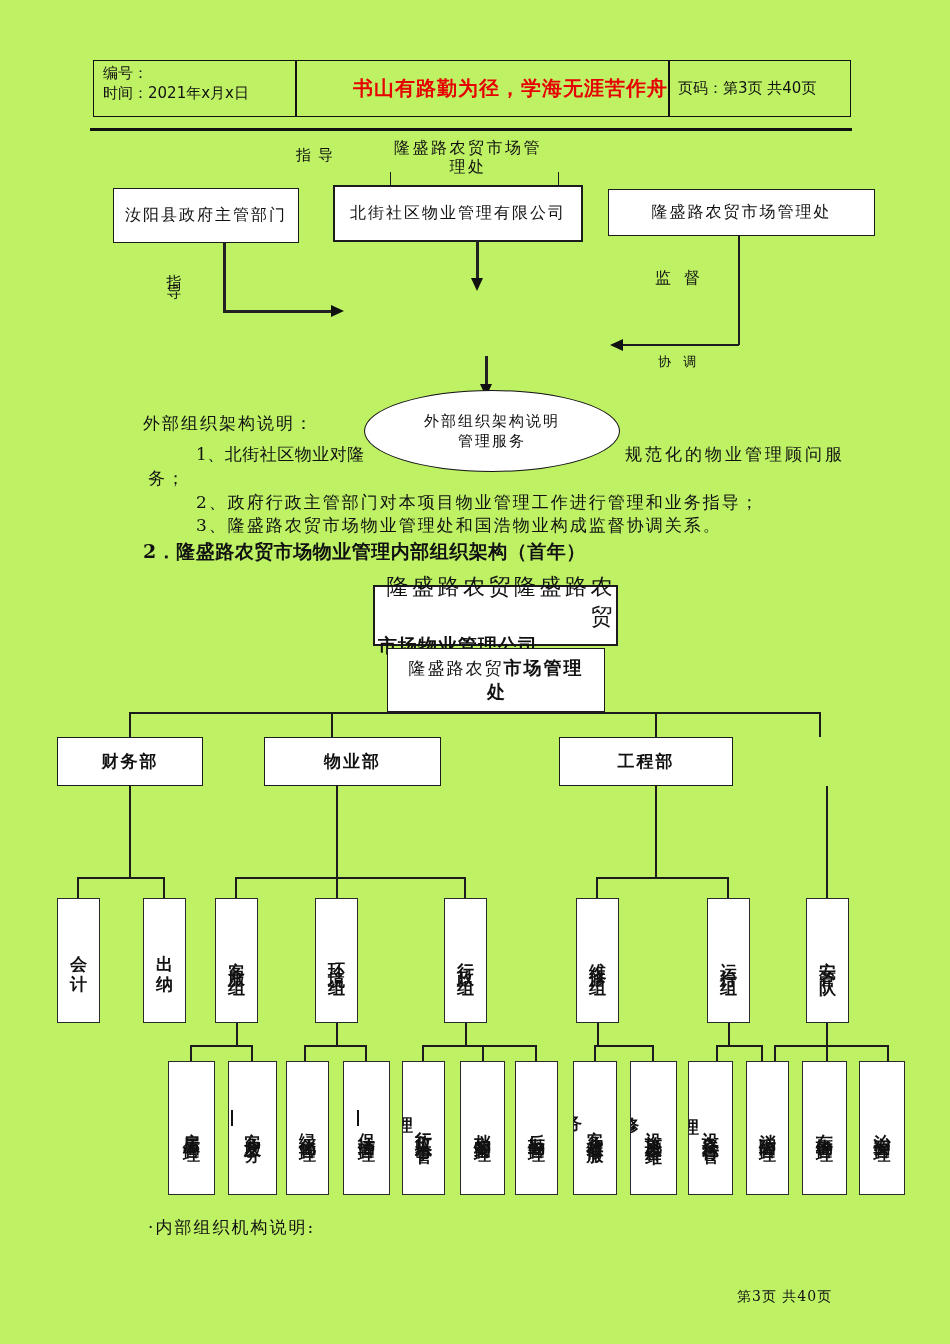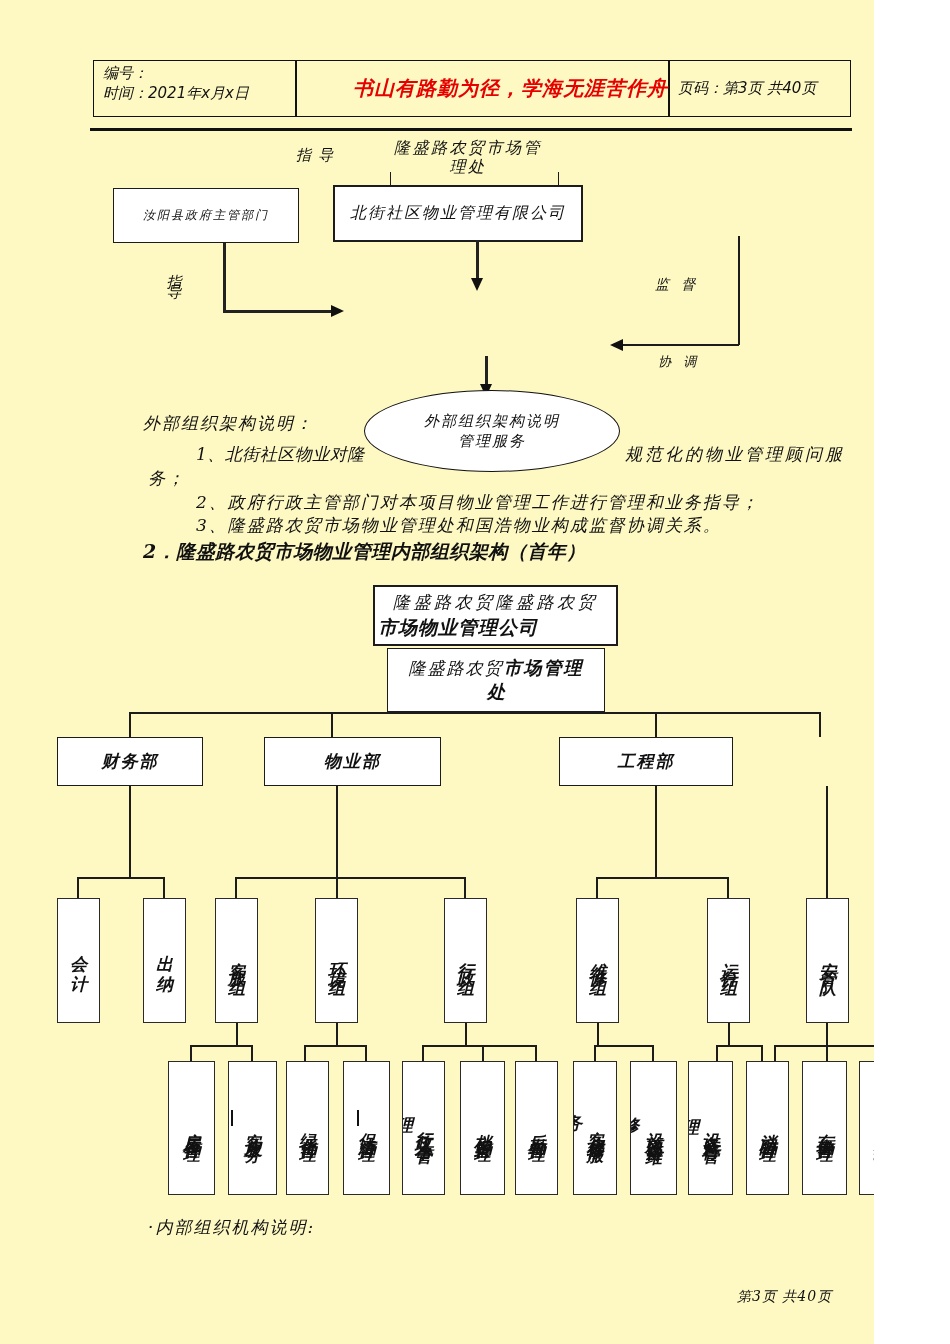--- a/index.html
+++ b/index.html
@@ -1,17 +1,17 @@
 <!DOCTYPE html>
 <html><head>
 <meta charset="utf-8">
 <style>
   html,body{margin:0;padding:0;background:#ffffff;}
-  .page{position:relative;width:874px;height:1344px;background:#fef9c3;overflow:hidden;
-        font-family:"DejaVu Serif","Liberation Serif",serif;color:#111;font-style:italic;}
+  .page{position:relative;width:950px;height:1344px;background:#bef264;overflow:hidden;
+        font-family:"DejaVu Serif","Liberation Serif",serif;color:#111;}
   .abs{position:absolute;}
   
   .hl{position:absolute;height:1.5px;background:#1c1c1c;}
   .vl{position:absolute;width:1.5px;background:#1c1c1c;}
   .hl2{position:absolute;height:2.5px;background:#222;}
   .vl2{position:absolute;width:2.5px;background:#222;}
   
   .tri-r{position:absolute;width:0;height:0;border-top:6px solid transparent;border-bottom:6px solid transparent;border-left:13px solid #111;}
   .tri-l{position:absolute;width:0;height:0;border-top:6px solid transparent;border-bottom:6px solid transparent;border-right:13px solid #111;}
   .tri-d{position:absolute;width:0;height:0;border-left:6px solid transparent;border-right:6px solid transparent;border-top:13px solid #111;}
@@ -46,38 +46,41 @@
   <div class="abs" style="left:296px;top:146px;font-size:15px;letter-spacing:7px;">指导</div>
 
   <div class="abs" style="left:378px;top:138px;width:180px;text-align:center;font-size:16px;letter-spacing:2.5px;line-height:19px;">
     <div>隆盛路农贸市场管</div>
     <div>理处</div>
   </div>
   <div class="vl" style="left:390px;top:172px;height:14px;width:1px;"></div>
   <div class="vl" style="left:558px;top:172px;height:14px;width:1px;"></div>
 
   <div class="obox" style="left:113px;top:188px;width:186px;height:55px;">
-    <span style="font-size:12px;letter-spacing:2px;">汝阳县政府主管部门</span>
+    <span style="font-size:16px;letter-spacing:2px;">汝阳县政府主管部门</span>
   </div>
   <div class="obox" style="left:333px;top:185px;width:250px;height:57px;border-width:2px;">
     <span style="font-size:16px;letter-spacing:2px;">北街社区物业管理有限公司</span>
+  </div>
+  <div class="obox" style="left:608px;top:189px;width:267px;height:47px;">
+    <span style="font-size:16px;letter-spacing:2px;">隆盛路农贸市场管理处</span>
   </div>
 
   <div class="vl2" style="left:223px;top:243px;height:69px;"></div>
   <div class="hl2" style="left:223px;top:310px;width:110px;"></div>
   <div class="tri-r" style="left:331px;top:305px;"></div>
   <div class="abs" style="left:164px;top:262px;writing-mode:vertical-rl;text-orientation:upright;font-size:15px;letter-spacing:11px;">指导</div>
 
   <div class="vl2" style="left:476px;top:240px;height:40px;"></div>
   <div class="tri-d" style="left:471px;top:278px;"></div>
 
   <div class="vl" style="left:738px;top:236px;height:109px;"></div>
   <div class="hl" style="left:622px;top:344px;width:117px;"></div>
   <div class="tri-l" style="left:610px;top:339px;"></div>
-  <div class="abs" style="left:655px;top:276px;font-size:14px;letter-spacing:4px;">监 督</div>
+  <div class="abs" style="left:655px;top:268px;font-size:16px;letter-spacing:4px;">监 督</div>
   <div class="abs" style="left:658px;top:353px;font-size:13px;letter-spacing:4px;">协 调</div>
 
   <div class="vl2" style="left:485px;top:356px;height:30px;"></div>
   <div class="tri-d" style="left:480px;top:384px;"></div>
 
   <div class="note-line" style="left:143px;top:412px;z-index:1;">外部组织架构说明：</div>
   <div class="note-line" style="left:196px;top:443px;z-index:1;letter-spacing:0.5px;">1、北街社区物业对隆</div>
   <div class="note-line" style="left:625px;top:443px;z-index:1;letter-spacing:3px;">规范化的物业管理顾问服</div>
   <div class="note-line" style="left:148px;top:467px;z-index:1;">务；</div>
   <div class="note-line" style="left:196px;top:491px;z-index:1;text-align:center;">2、政府行政主管部门对本项目物业管理工作进行管理和业务指导；</div>
@@ -85,21 +88,21 @@
 
   <div class="abs" style="left:364px;top:390px;width:256px;height:82px;border:1.5px solid #111;border-radius:50%;background:#fff;z-index:2;
               display:flex;flex-direction:column;align-items:center;justify-content:center;text-align:center;box-sizing:border-box;">
     <div style="font-size:15px;letter-spacing:2px;line-height:20px;">外部组织架构说明</div>
     <div style="font-size:15px;letter-spacing:2px;line-height:20px;">管理服务</div>
   </div>
 
   <div class="abs" style="left:143px;top:539px;font-size:19px;font-weight:bold;letter-spacing:0.5px;white-space:nowrap;">2．隆盛路农贸市场物业管理内部组织架构（首年）</div>
 
   <div class="obox" style="left:373px;top:585px;width:245px;height:61px;border-width:2px;flex-direction:column;align-items:stretch;justify-content:center;">
-    <div style="font-size:17px;letter-spacing:3.5px;text-align:center;">隆盛路农贸隆盛路农贸</div>
+    <div style="font-size:22px;letter-spacing:3.5px;text-align:right;">隆盛路农贸隆盛路农贸</div>
     <div style="font-size:19px;font-weight:bold;letter-spacing:1px;text-align:left;padding-left:3px;margin-top:1px;">市场物业管理公司</div>
   </div>
 
   <div class="obox" style="left:387px;top:648px;width:218px;height:64px;flex-direction:column;">
     <div style="white-space:nowrap;">
       <span style="font-size:17px;letter-spacing:2px;">隆盛路农贸</span><span style="font-size:18px;font-weight:bold;letter-spacing:2px;">市场管理</span>
     </div>
     <div style="font-size:18px;font-weight:bold;">处</div>
   </div>
 

